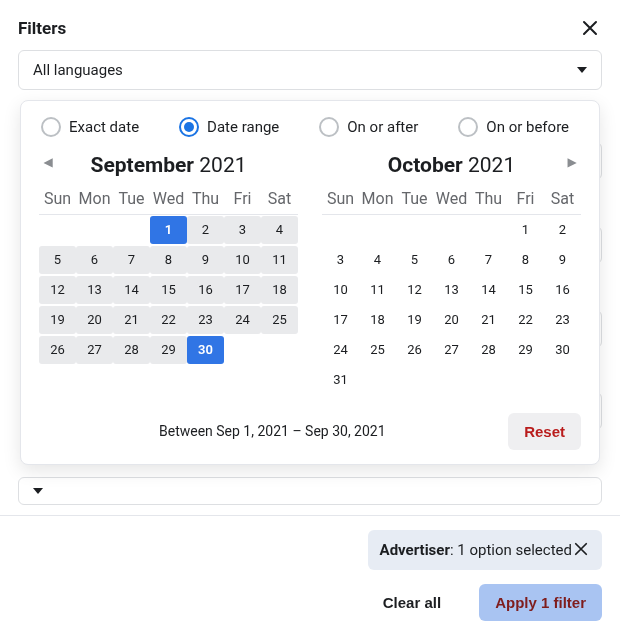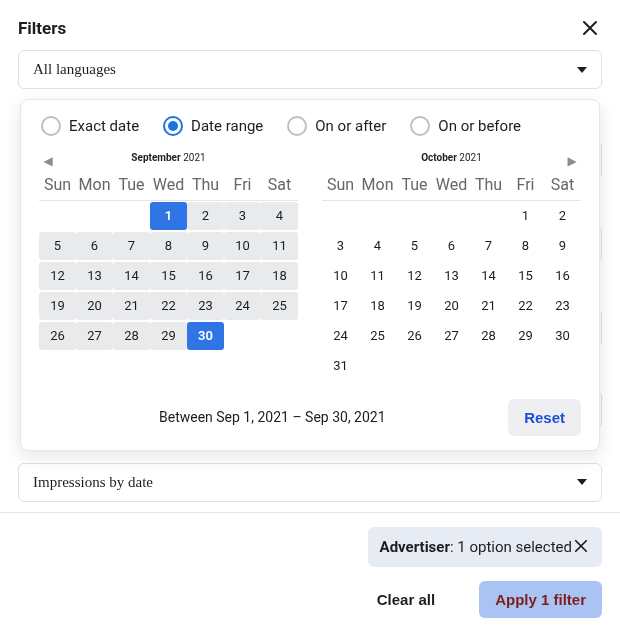--- a/index.html
+++ b/index.html
@@ -35,21 +35,20 @@
   .dropdown {
     border: 1px solid #dddfe2;
     border-radius: 6px;
     padding: 10px 14px;
     display: flex;
     justify-content: space-between;
     align-items: center;
     margin-bottom: 10px;
     font-size: 15px;
     background:#fff;
-    font-family:Liberation Serif, serif;
   }
   .caret {
     width: 0; height: 0;
     border-left: 5px solid transparent;
     border-right: 5px solid transparent;
     border-top: 6px solid #1c1e21;
   }
   .dropdown-stack {
     position: relative;
   }
@@ -68,21 +67,21 @@
     background: #fff;
     border: 1px solid #e4e6eb;
     border-radius: 8px;
     box-shadow: 0 6px 18px rgba(0,0,0,0.10);
     margin: 0 2px 12px 2px;
     padding: 14px 18px 14px 18px;
     z-index: 5;
   }
   .radio-row {
     display: flex;
-    gap: 24px;
+    gap: 40px;
     align-items:center;
     padding: 2px 2px 12px 2px;
   }
   .radio-opt {
     display:flex; align-items:center; gap:8px;
     font-size: 15px;
     cursor:pointer;
   }
   .radio-circle {
     width: 20px; height: 20px;
@@ -117,21 +116,21 @@
     position:absolute;
     top: 4px;
     width: 18px; height:18px;
     cursor:pointer;
     color:#8a8d91;
     font-size: 12px;
     display:flex;align-items:center;justify-content:center;
   }
   .nav-arrow.left { left: 0; }
   .nav-arrow.right { right: 0; }
-  .cal-title { font-size: 10px; }
+  .cal-title { font-size: 21px; }
   .cal-title b { font-weight:700; }
   table.cal {
     width: 100%;
     border-collapse: collapse;
     table-layout: fixed;
   }
   table.cal th {
     font-size: 16px;
     font-weight: 400;
     color: #65676b;
@@ -171,21 +170,21 @@
   }
   .summary-text { color:#1c1e21; margin-right:auto; margin-left:120px;}
   .btn {
     border: none;
     border-radius: 6px;
     padding: 10px 16px;
     font-size: 15px;
     font-weight: 600;
     cursor:pointer;
   }
-  .btn.reset { background:#efeff1; color:#1d4ed8; }
+  .btn.reset { background:#efeff1; color:#b91c1c; }
   .btn.apply { background:#1b74e4; color:#fff; }
   .footer {
     border-top: 1px solid #e4e6eb;
     padding: 14px 18px 14px 18px;
     display:flex;
     flex-direction:column;
     gap: 14px;
     align-items:flex-end;
   }
   .chip {
@@ -197,21 +196,21 @@
     font-size: 15px;
   }
   .chip b { font-weight:700; }
   .chip .chip-x {
     font-size: 17px;
     cursor:pointer;
     padding: 0 2px;
   }
   .footer-buttons {
     display:flex;
-    gap: 28px;
+    gap: 22px;
     align-items:center;
   }
   .btn.clearall { background:transparent; color:#1c1e21; font-weight:600; }
   .btn.applyfilter { background:#a9c4f2; color:#7f1d1d; }
 </style>
 </head>
 <body>
 
 <div class="panel">
   <div class="header">
@@ -561,21 +560,20 @@
       </div>
 
       <div class="summary-row">
         <span class="summary-text">Between Sep 1, 2021 – Sep 30, 2021</span>
         <button class="btn reset">Reset</button>
       </div>
     </div>
   </div>
 
   <div class="dropdown">
-    <span>Impressions by date</span>
     <span class="caret"></span>
   </div>
 </div>
 
 <div class="footer">
   <div class="chip">
     <span><b>Advertiser</b><span>: 1 option selected</span></span>
     <span class="chip-x">
       <svg width="14" height="14" viewBox="0 0 16 16">
           <path d="M2 2 L14 14 M14 2 L2 14" stroke="#1c1e21" stroke-width="2" stroke-linecap="round"></path>

